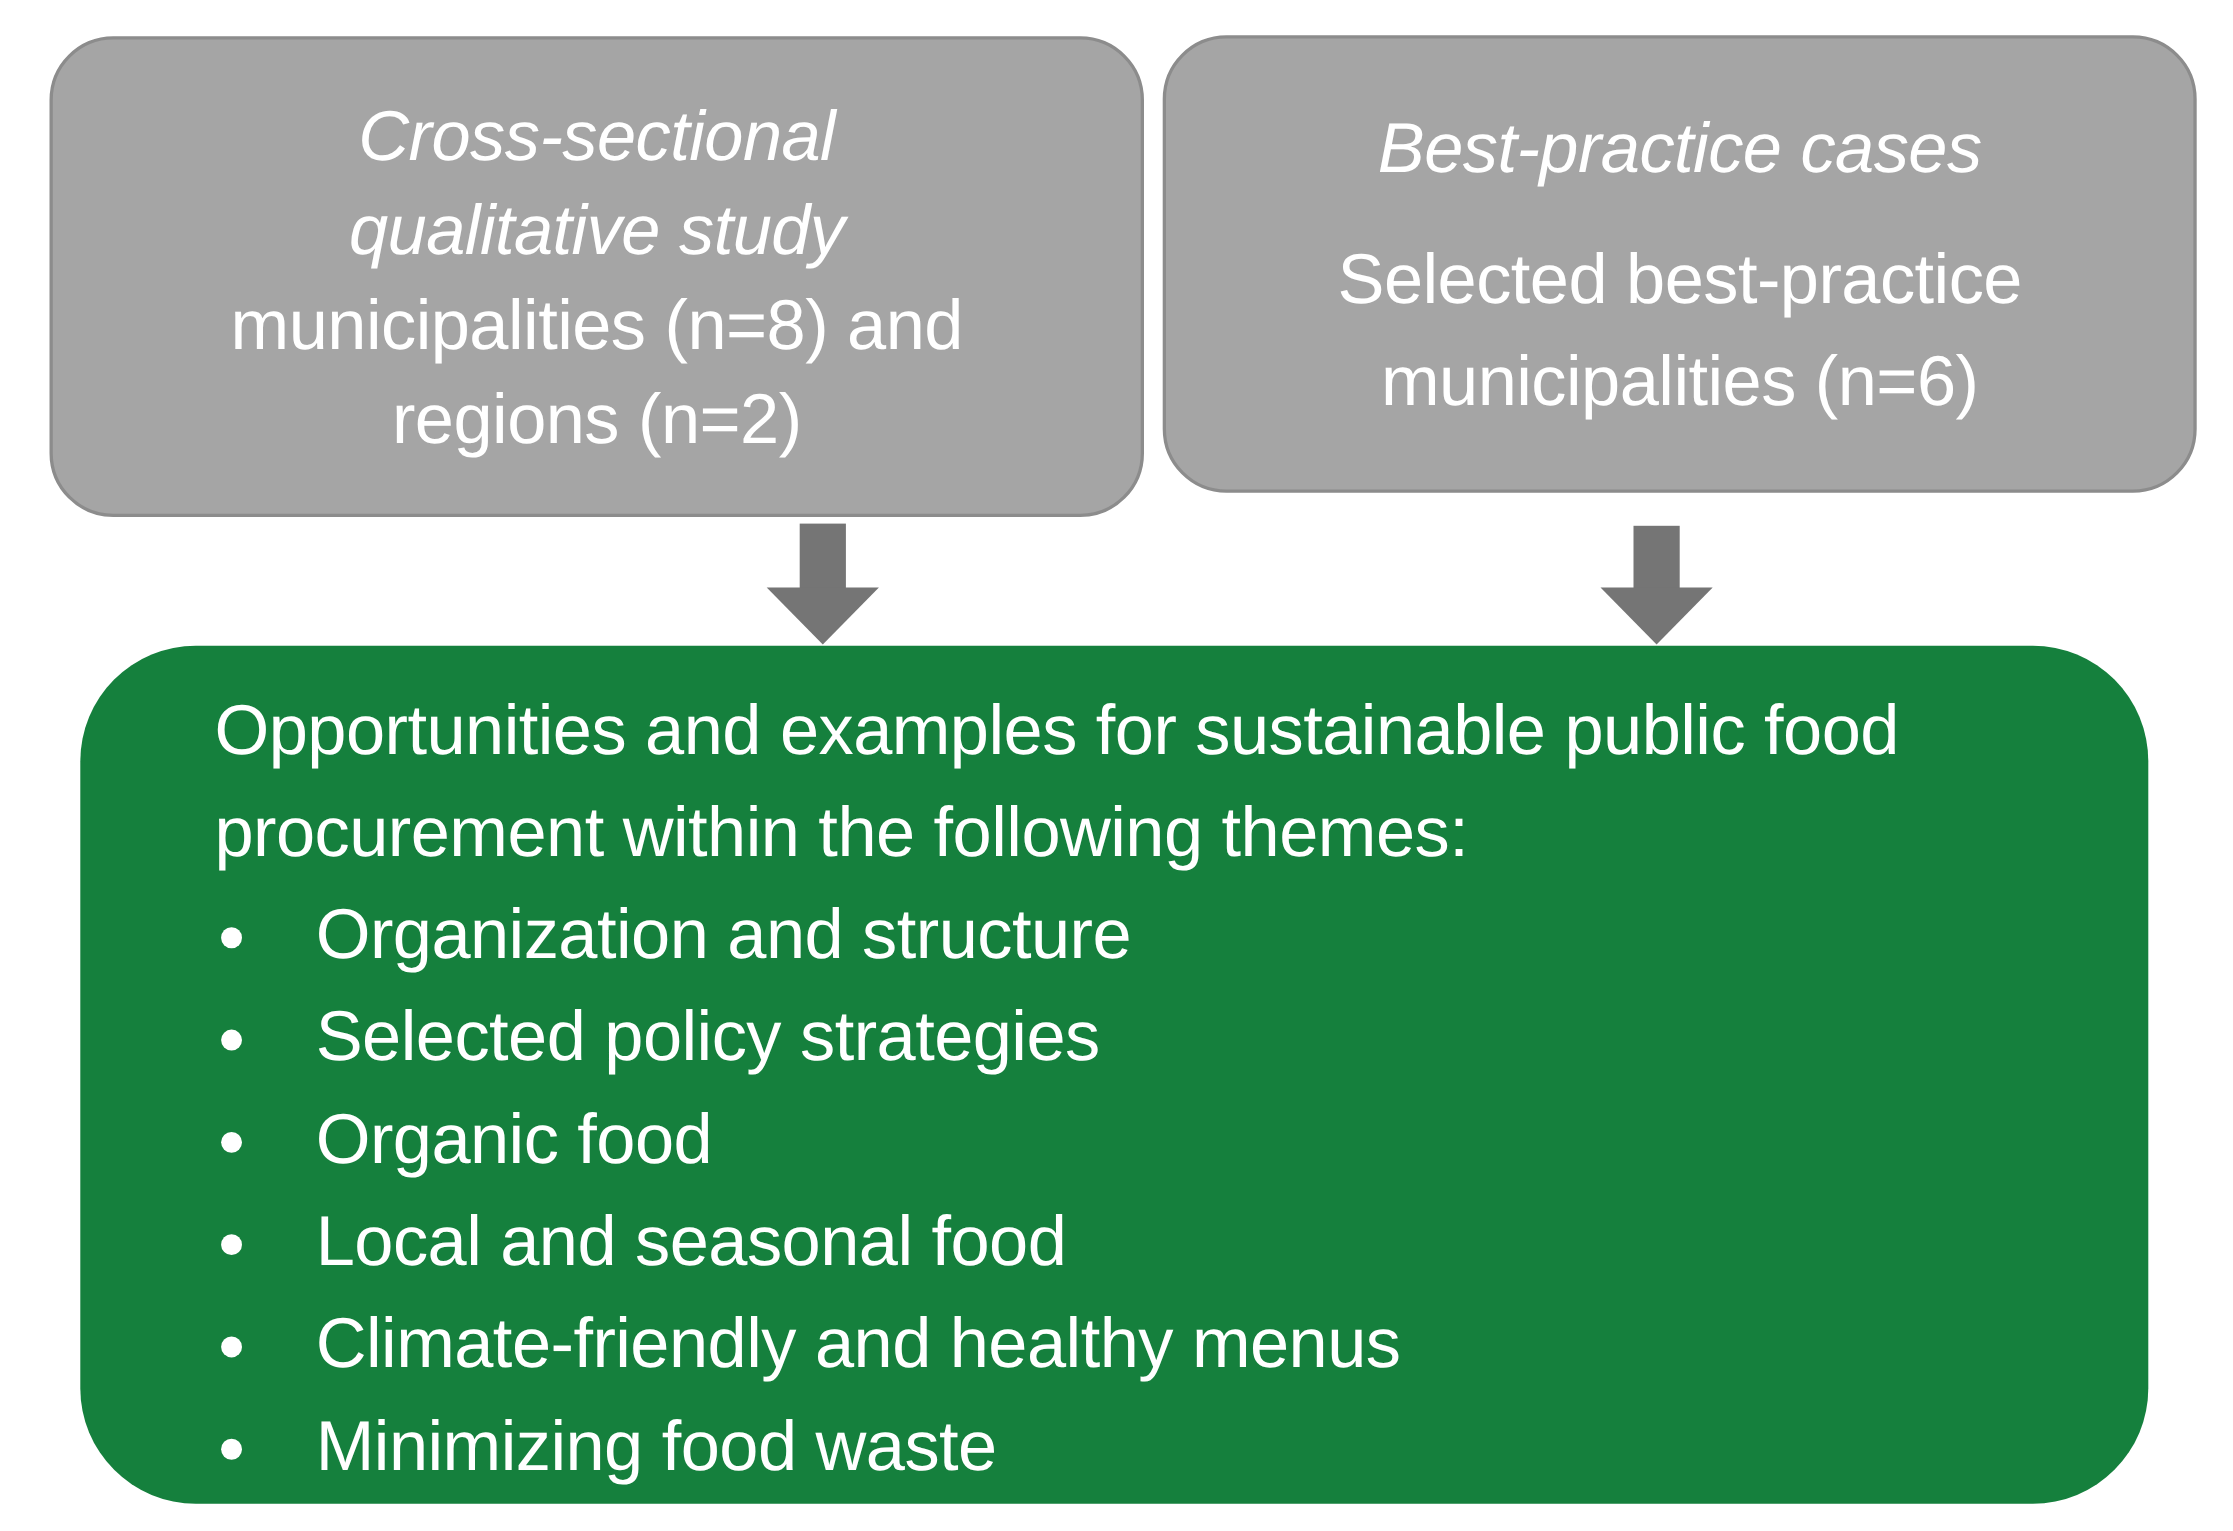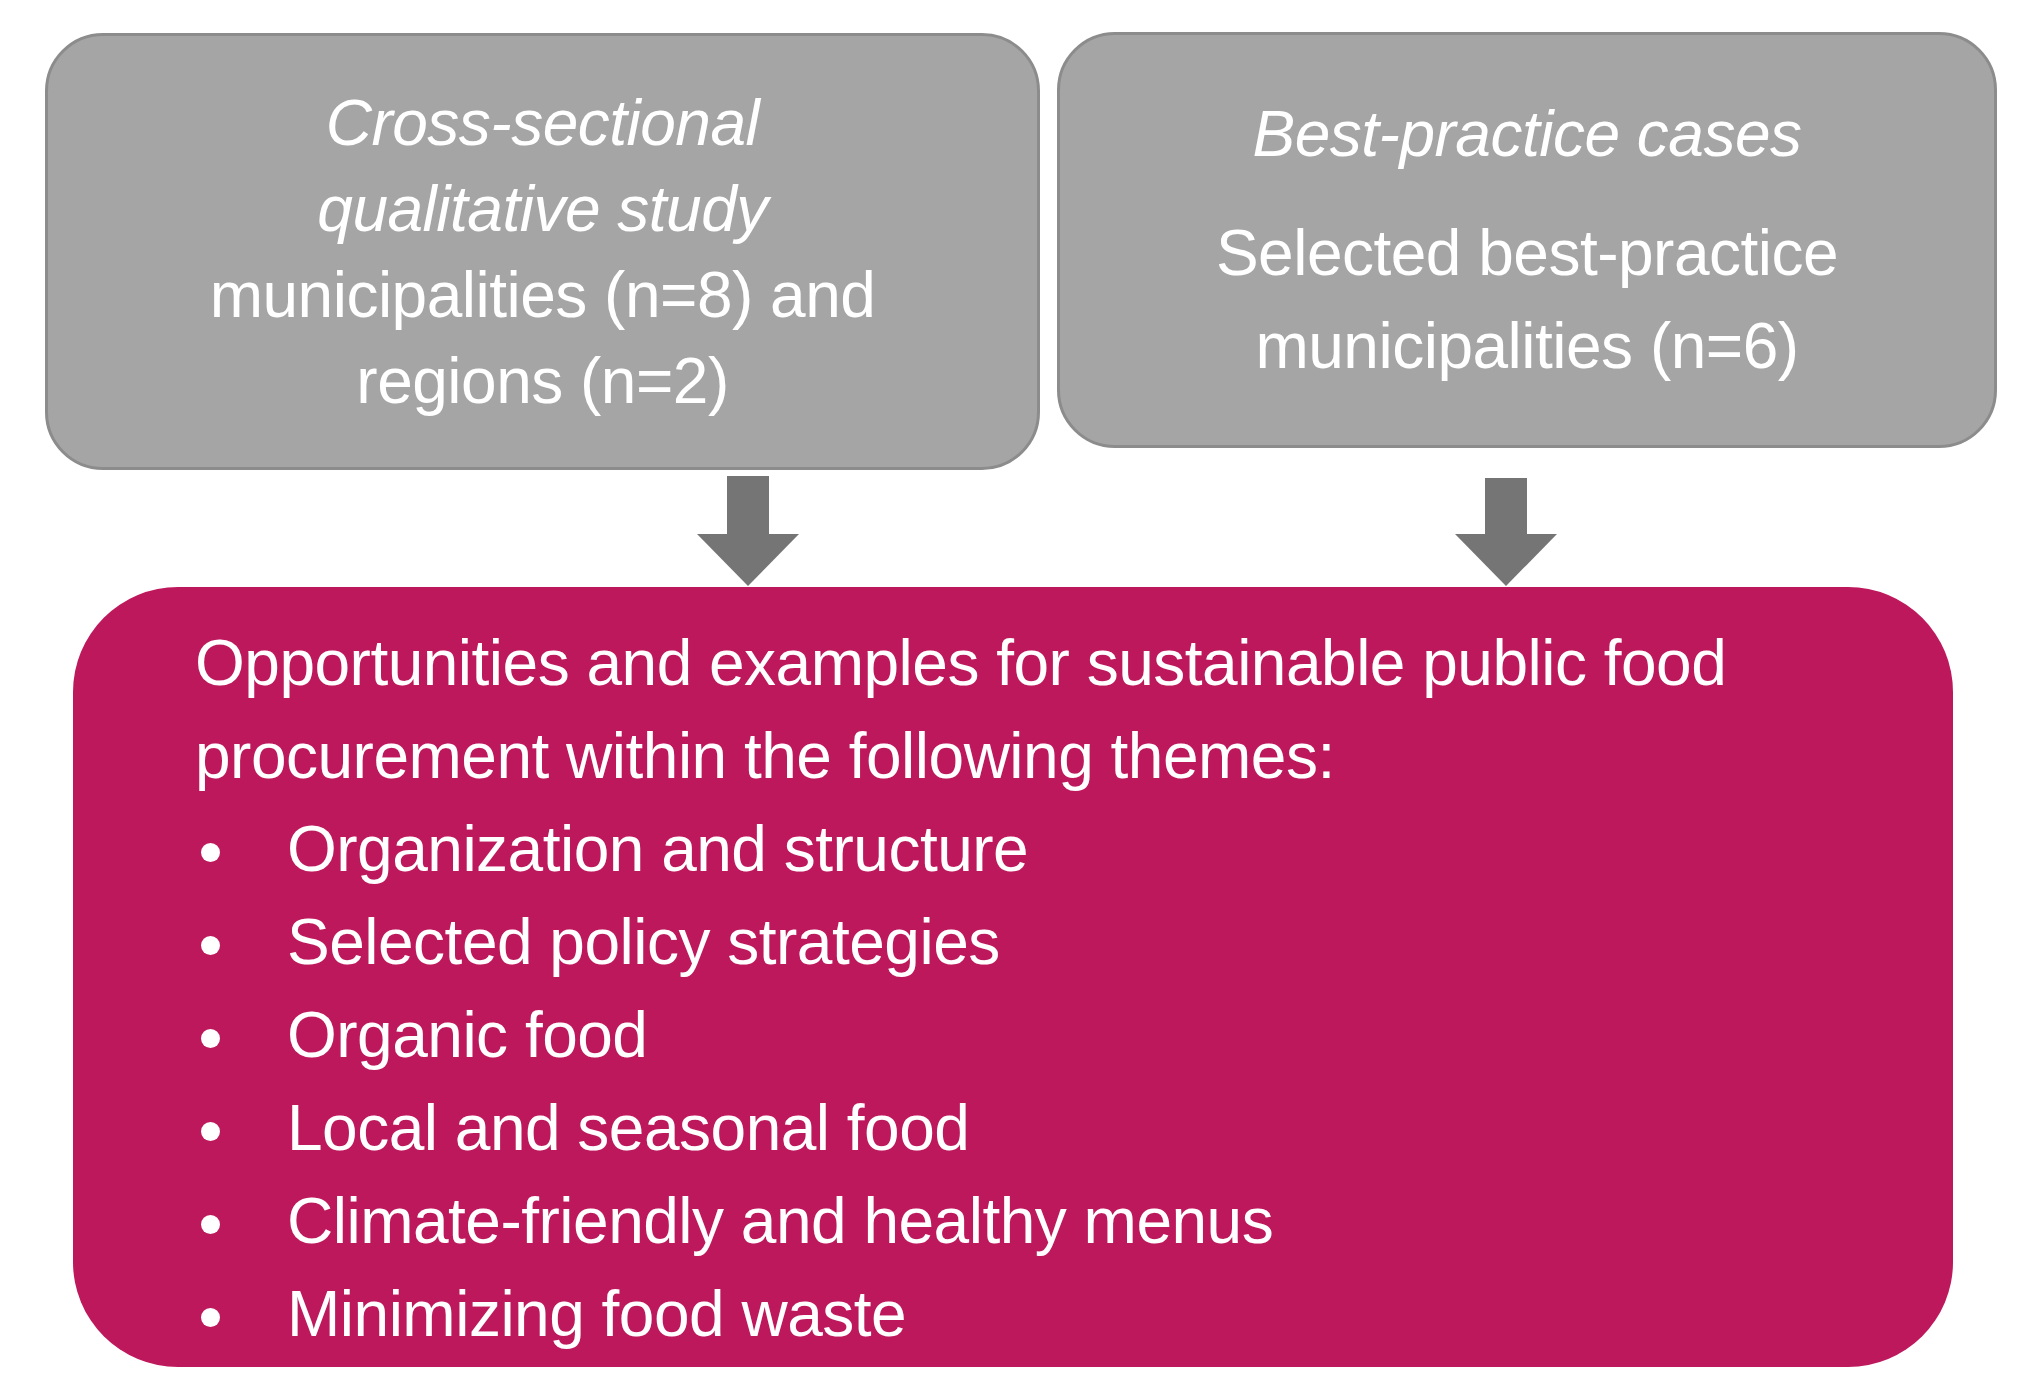--- a/index.html
+++ b/index.html
@@ -51,21 +51,21 @@
     border-top:52px solid #757575;
   }
   .arrow-left .stem{left:30px;top:0;width:42px;height:60px;}
   .arrow-left .head{left:0;top:58px;}
   .arrow-left{left:697px;top:476px;width:102px;height:110px;}
   .arrow-right .stem{left:30px;top:0;width:42px;height:58px;}
   .arrow-right .head{left:0;top:56px;}
   .arrow-right{left:1455px;top:478px;width:102px;height:108px;}
   .bottom-box{
     left:73px;top:587px;width:1880px;height:780px;
-    background:#be185d;
+    background:#15803d;
     border-radius:105px;
     font-size:64px;
     line-height:93px;
     letter-spacing:-0.5px;
     padding:30px 60px 0 122px;
   }
   .intro .line{white-space:nowrap;}
   .bullet-list{
     margin:0;padding:0;list-style:none;
   }

